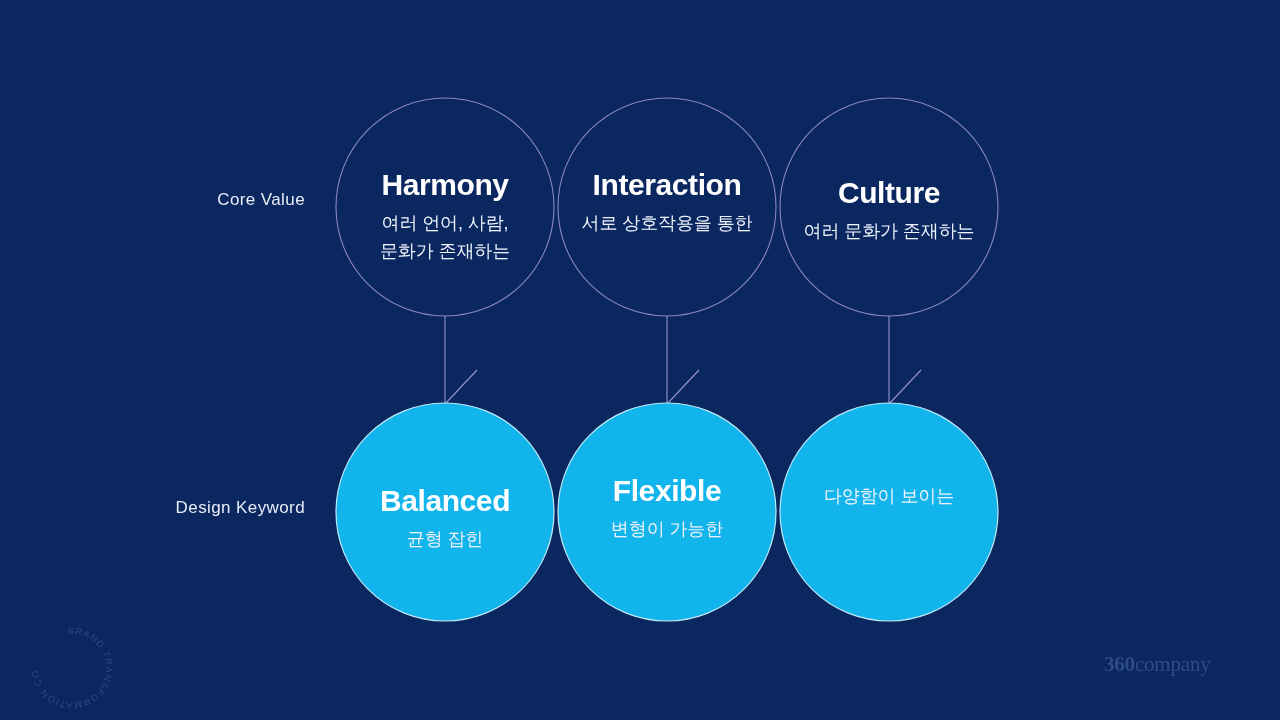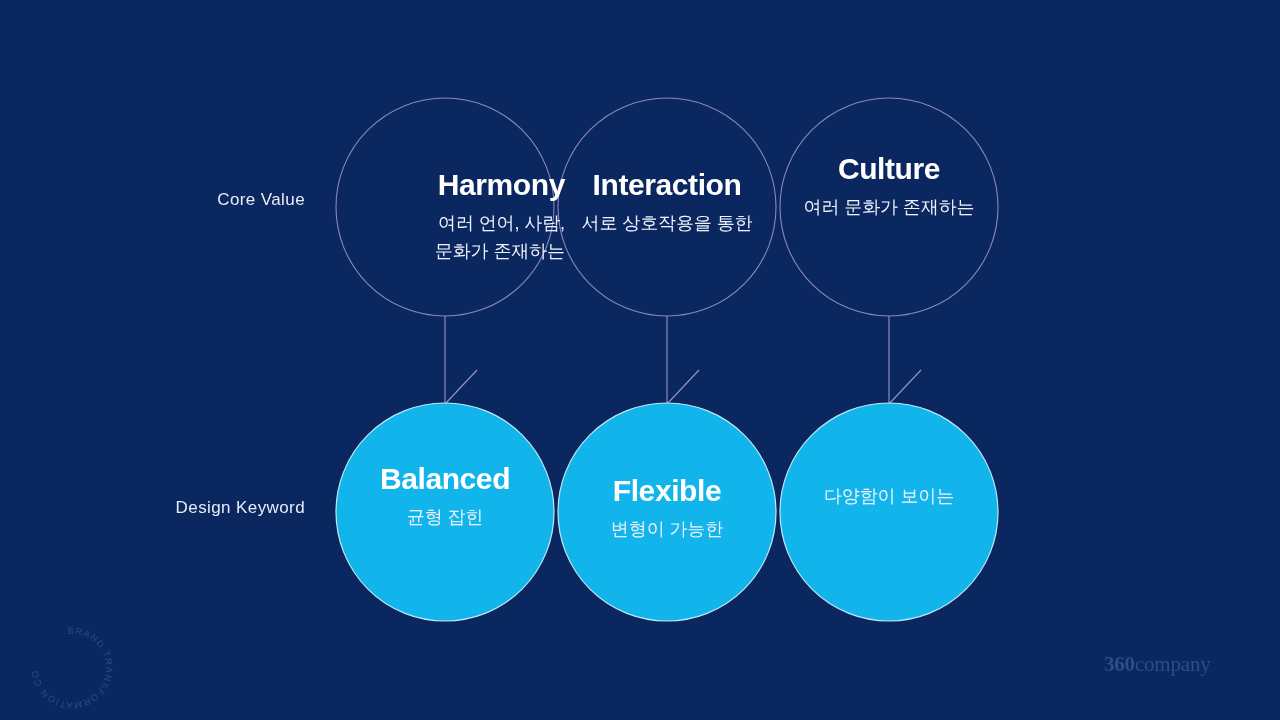--- a/index.html
+++ b/index.html
@@ -119,43 +119,43 @@
     <g>
       <line x1="889" y1="316" x2="889" y2="404" stroke="#9a94cf" stroke-width="1.1"></line>
       <line x1="889" y1="404" x2="921" y2="370" stroke="#9a94cf" stroke-width="1.1"></line>
     </g>
 
     <circle cx="445" cy="512" r="109" fill="#12b4ec" stroke="#bfe9f8" stroke-width="1.2"></circle>
     <circle cx="667" cy="512" r="109" fill="#12b4ec" stroke="#bfe9f8" stroke-width="1.2"></circle>
     <circle cx="889" cy="512" r="109" fill="#12b4ec" stroke="#bfe9f8" stroke-width="1.2"></circle>
   </svg>
 
-  <div class="node" style="left:445px; top:168px;text-align:right;">
+  <div class="node" style="left:445px; top:168px;">
     <div class="title">Harmony</div>
     <div class="sub">
       <span>여러 언어, 사람,</span>
       <span>문화가 존재하는</span>
     </div>
   </div>
 
   <div class="node" style="left:667px; top:168px;">
     <div class="title">Interaction</div>
     <div class="sub">
       <span>서로 상호작용을 통한</span>
     </div>
   </div>
 
-  <div class="node" style="left:889px; top:152px;">
+  <div class="node" style="left:889px; top:176px;">
     <div class="title">Culture</div>
     <div class="sub">
       <span>여러 문화가 존재하는</span>
     </div>
   </div>
 
-  <div class="node" style="left:445px; top:462px;">
+  <div class="node" style="left:445px; top:484px;">
     <div class="title">Balanced</div>
     <div class="sub">
       <span>균형 잡힌</span>
     </div>
   </div>
 
   <div class="node" style="left:667px; top:474px;">
     <div class="title">Flexible</div>
     <div class="sub">
       <span>변형이 가능한</span>

